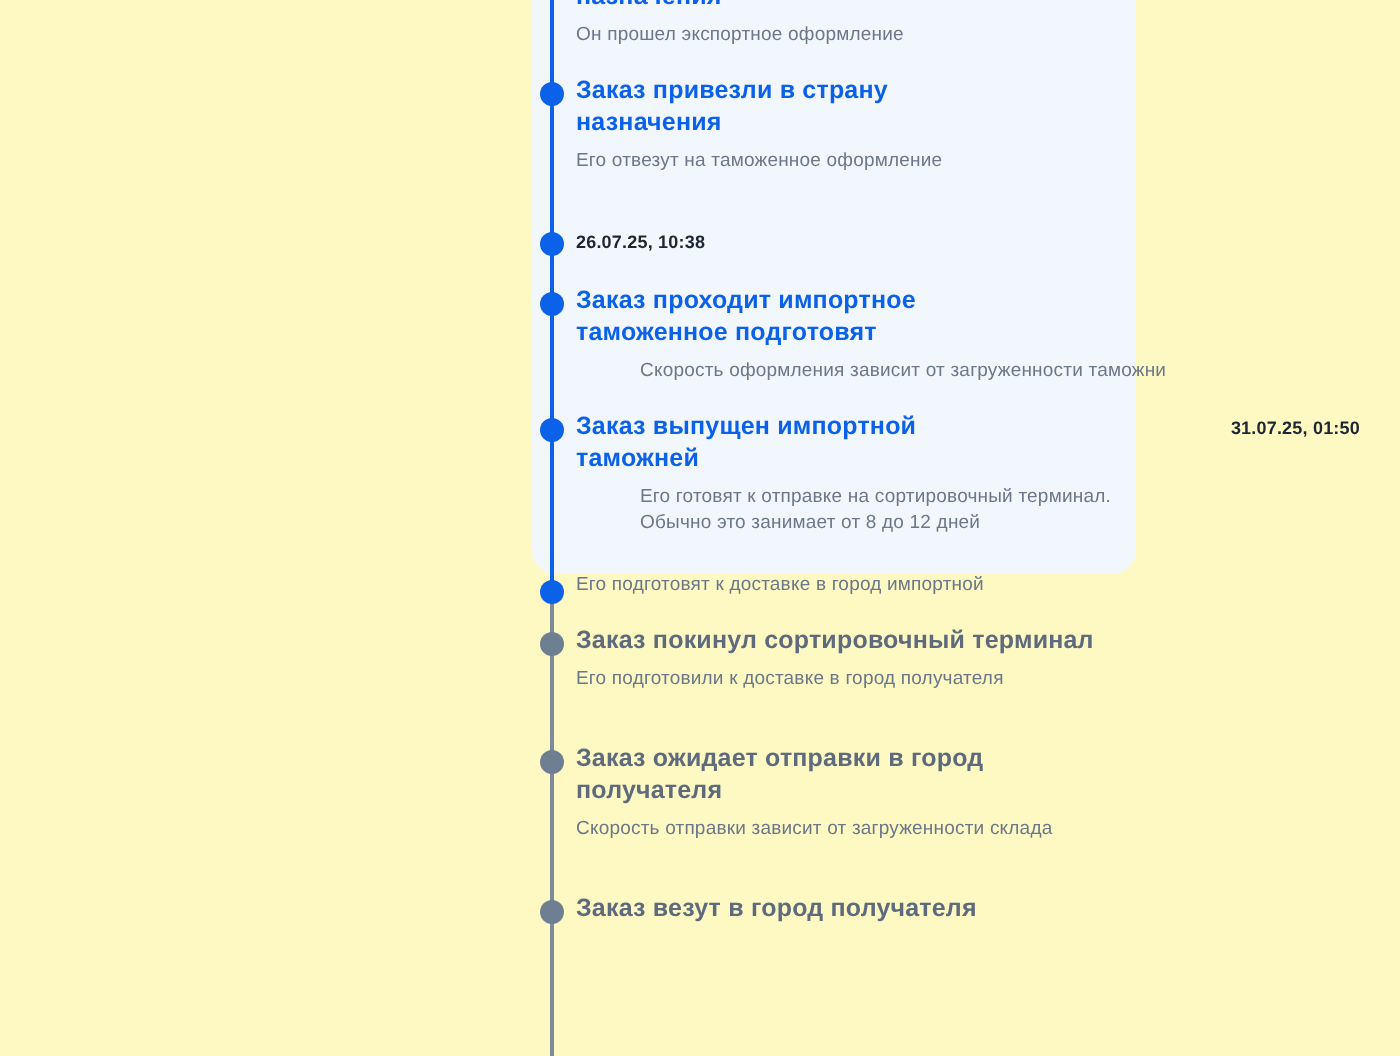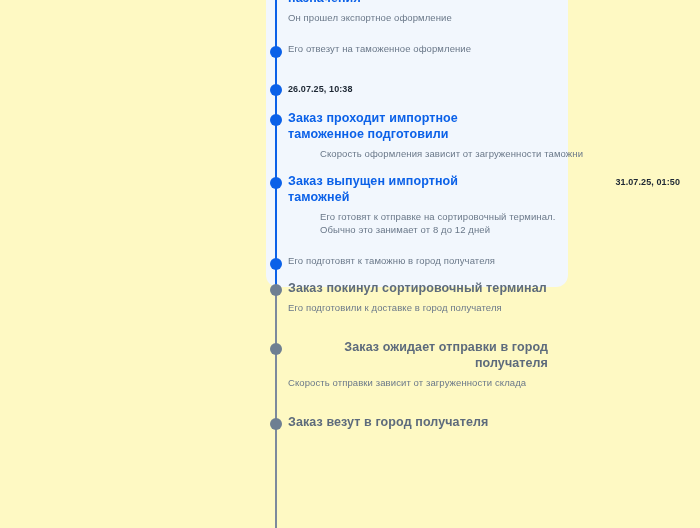--- a/index.html
+++ b/index.html
@@ -77,21 +77,21 @@
   }
 
   .title {
     font-size: 12.5px;
     font-weight: bold;
     line-height: 16px;
     letter-spacing: 0.1px;
     max-width: 210px;
   }
   .title.blue { color: #0b61e8; }
-  .title.gray { color: #5d6b7c; text-align: right; }
+  .title.gray { color: #5d6b7c; }
 
   .stamp {
     font-size: 9px;
     font-weight: bold;
     color: #1d2733;
     white-space: nowrap;
     line-height: 16px;
     padding-top: 1px;
     letter-spacing: 0.1px;
     text-align: right;
@@ -127,55 +127,59 @@
       <div class="row">
         <div class="title blue">Заказ везут на таможню в стране назначения</div>
         <div class="stamp"></div>
       </div>
       <div class="desc">Он прошел экспортное оформление</div>
     </div>
     <div class="sp-sm"></div>
 
     <div class="event">
       <span class="dot blue"></span>
+      <div class="row">
+        <div class="title blue">Заказ привезли в страну назначения</div>
+        <div class="stamp"></div>
+      </div>
       <div class="desc">Его отвезут на таможенное оформление</div>
     </div>
     <div class="sp-md"></div>
 
     <div class="event">
       <span class="dot blue"></span>
       <div class="row">
         <div class="stamp">26.07.25, 10:38</div>
       </div>
     </div>
     <div class="sp-sm"></div>
 
     <div class="event">
       <span class="dot blue"></span>
       <div class="row">
-        <div class="title blue">Заказ проходит импортное таможенное подготовили</div>
+        <div class="title blue">Заказ проходит импортное таможенное подготовят</div>
         <div class="stamp"></div>
       </div>
       <div class="desc wide">Скорость оформления зависит от загруженности таможни</div>
     </div>
     <div class="sp-sm"></div>
 
     <div class="event">
       <span class="dot blue"></span>
       <div class="row">
         <div class="title blue">Заказ выпущен импортной таможней</div>
         <div class="stamp">31.07.25, 01:50</div>
       </div>
       <div class="desc wide">Его готовят к отправке на сортировочный терминал. Обычно это занимает от 8 до 12 дней</div>
     </div>
     <div class="sp-sm"></div>
 
     <div class="event">
       <span class="dot blue"></span>
-      <div class="desc">Его подготовят к таможню в город получателя</div>
+      <div class="desc">Его подготовят к доставке в город импортной</div>
     </div>
     <div class="sp-sm"></div>
 
     <div class="event">
       <span class="dot gray"></span>
       <div class="row">
         <div class="title gray" style="max-width:260px;">Заказ покинул сортировочный терминал</div>
         <div class="stamp"></div>
       </div>
       <div class="desc">Его подготовили к доставке в город получателя</div>

